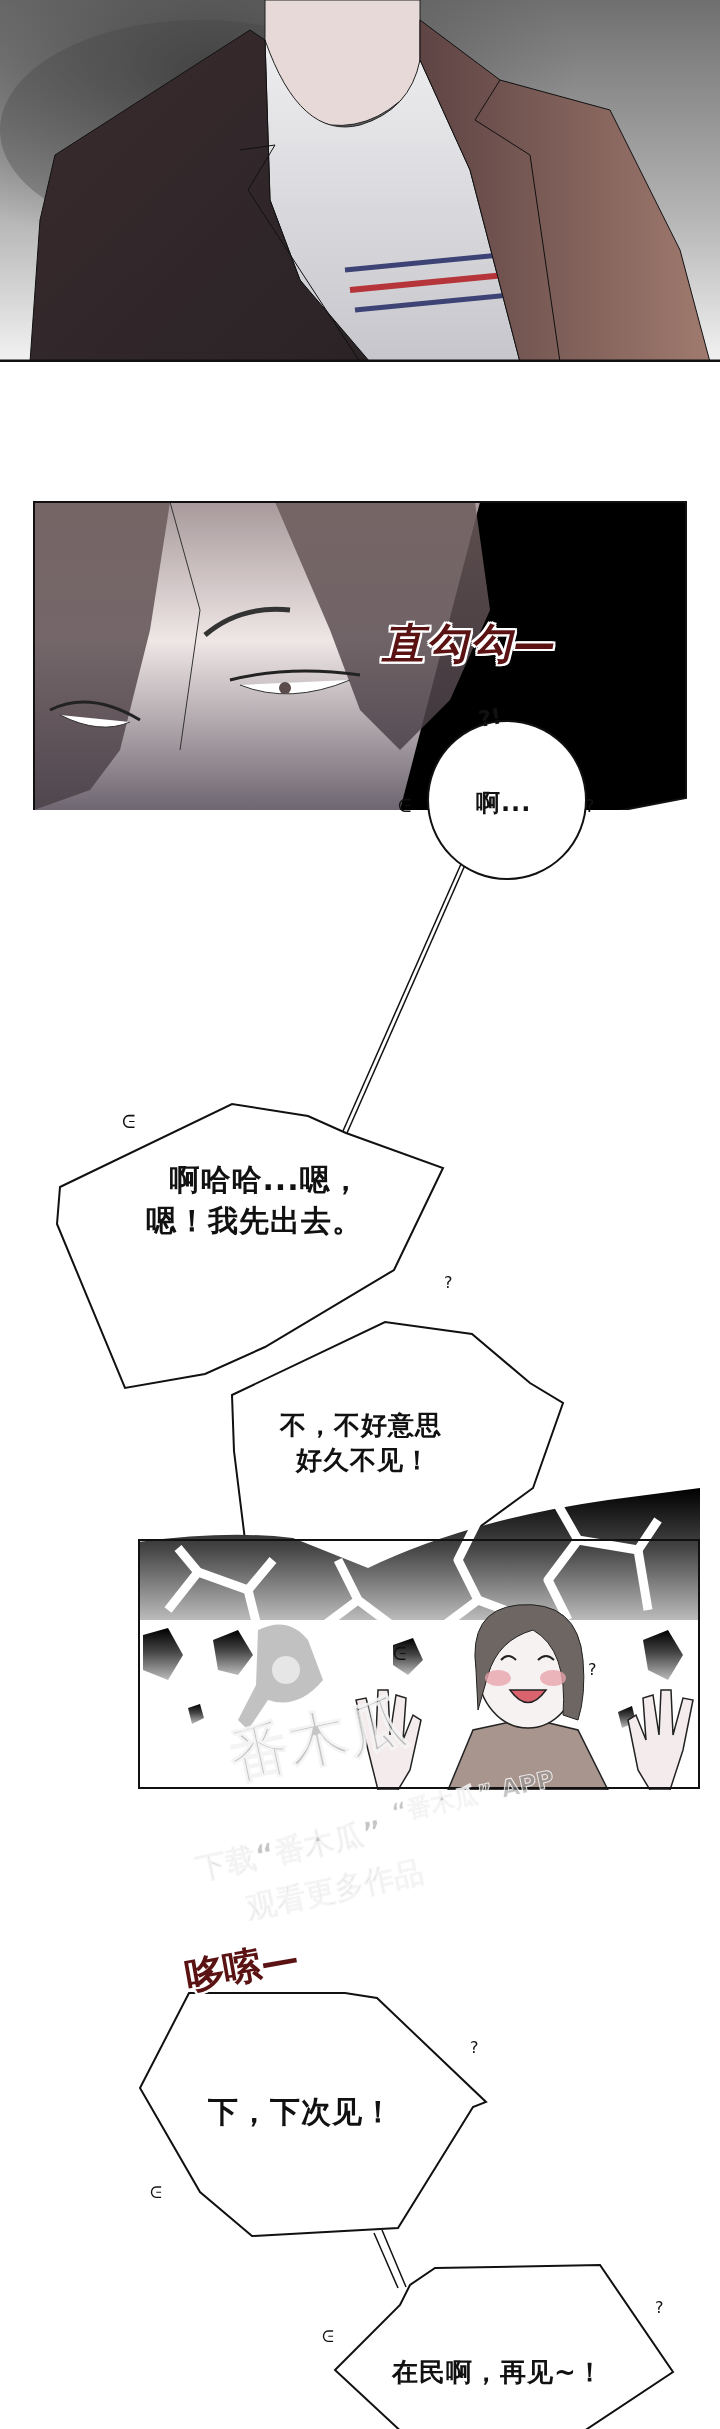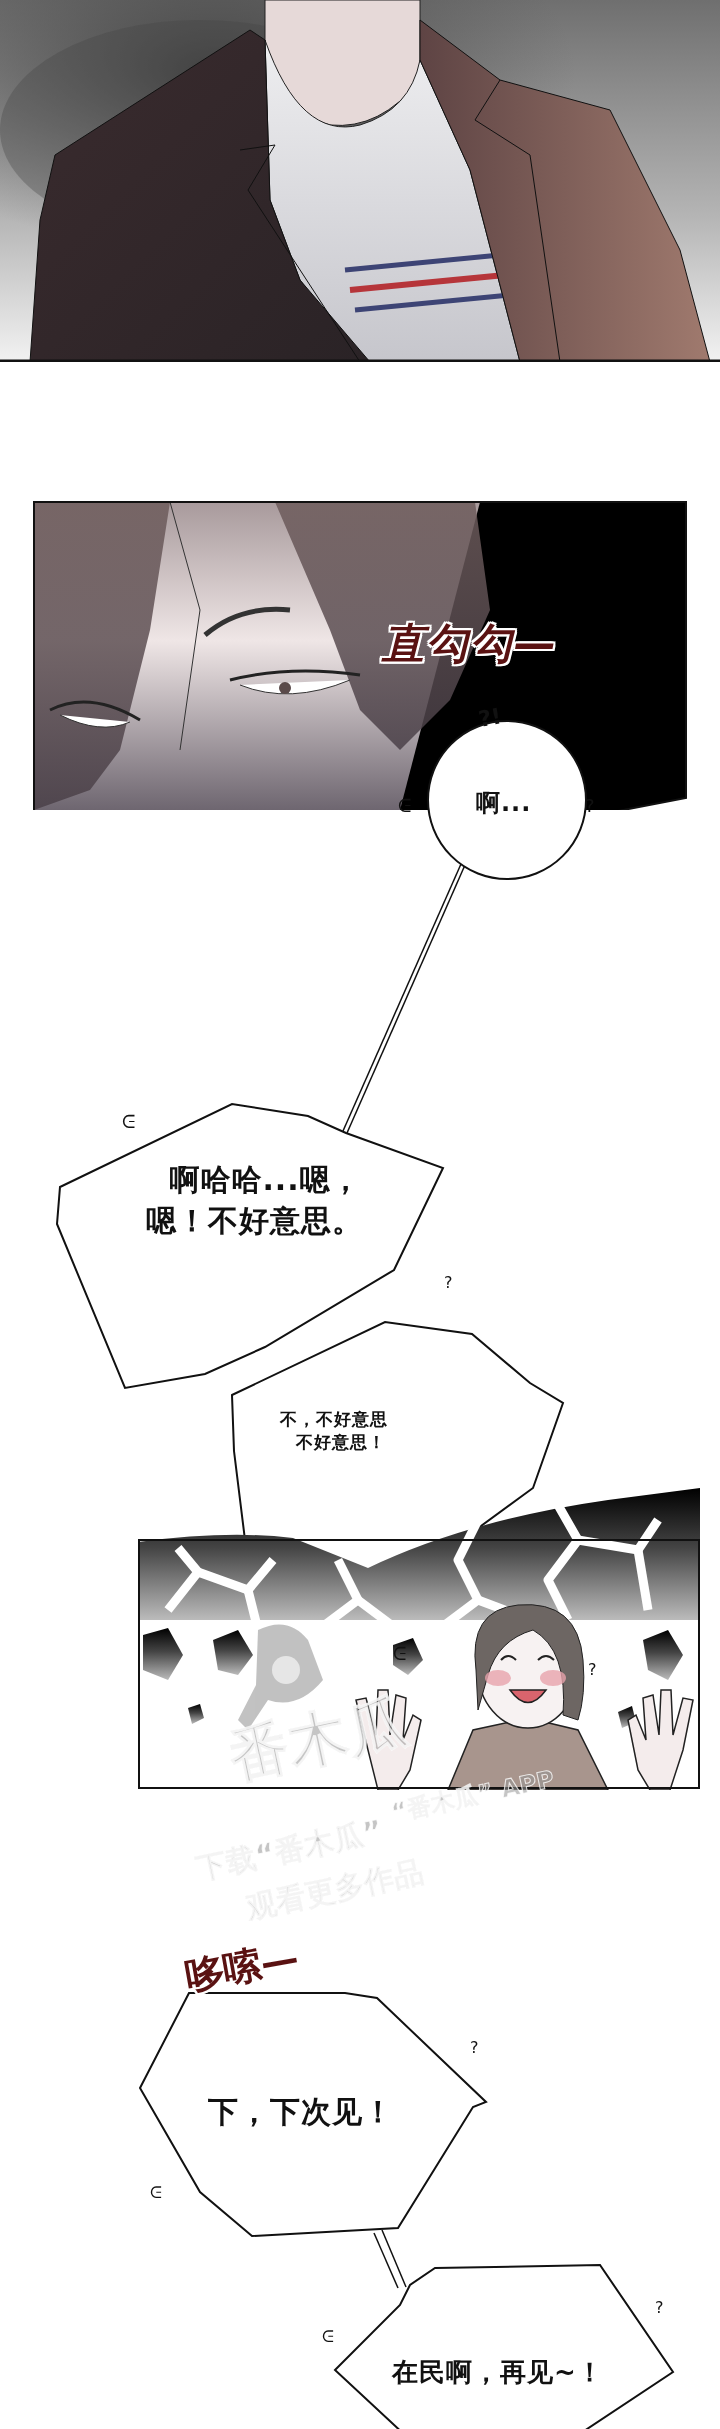--- a/index.html
+++ b/index.html
@@ -196,26 +196,26 @@
       <text x="450" y="195" font-size="16" fill="#111" font-family="DejaVu Sans, sans-serif">?</text>
     </g>
     <rect x="1" y="60" width="560" height="248" fill="none" stroke="#111" stroke-width="2"></rect>
   </svg>
 </div>
 
 <div class="bubble-text" style="left:476px;top:787px;font-size:24px;">啊...</div>
 
 <div class="bubble-text" style="left:146px;top:1160px;font-size:30px;">
   <div style="padding-left:22px;">啊哈哈...嗯，</div>
-  <div>嗯！不好意思。</div>
-</div>
-
-<div class="bubble-text" style="left:280px;top:1408px;font-size:17px;text-align:left;">
+  <div>嗯！我先出去。</div>
+</div>
+
+<div class="bubble-text" style="left:280px;top:1408px;font-size:26px;text-align:left;">
   <div>不，不好意思</div>
-  <div style="padding-left:16px;">不好意思！</div>
+  <div style="padding-left:16px;">好久不见！</div>
 </div>
 
 <div class="sfx" style="left:185px;top:1942px;font-size:38px;transform:rotate(-10deg);">哆嗦—</div>
 
 <div class="bubble-text" style="left:208px;top:2092px;font-size:30px;">下，下次见！</div>
 
 <div class="bubble-text" style="left:392px;top:2355px;font-size:26px;text-align:right;">在民啊，再见~！</div>
 
 <div class="watermark" style="left:228px;top:1700px;font-size:60px;transform:rotate(-12deg);">番木瓜</div>
 <div class="watermark" style="left:390px;top:1780px;font-size:24px;transform:rotate(-12deg);">“番木瓜” APP</div>

